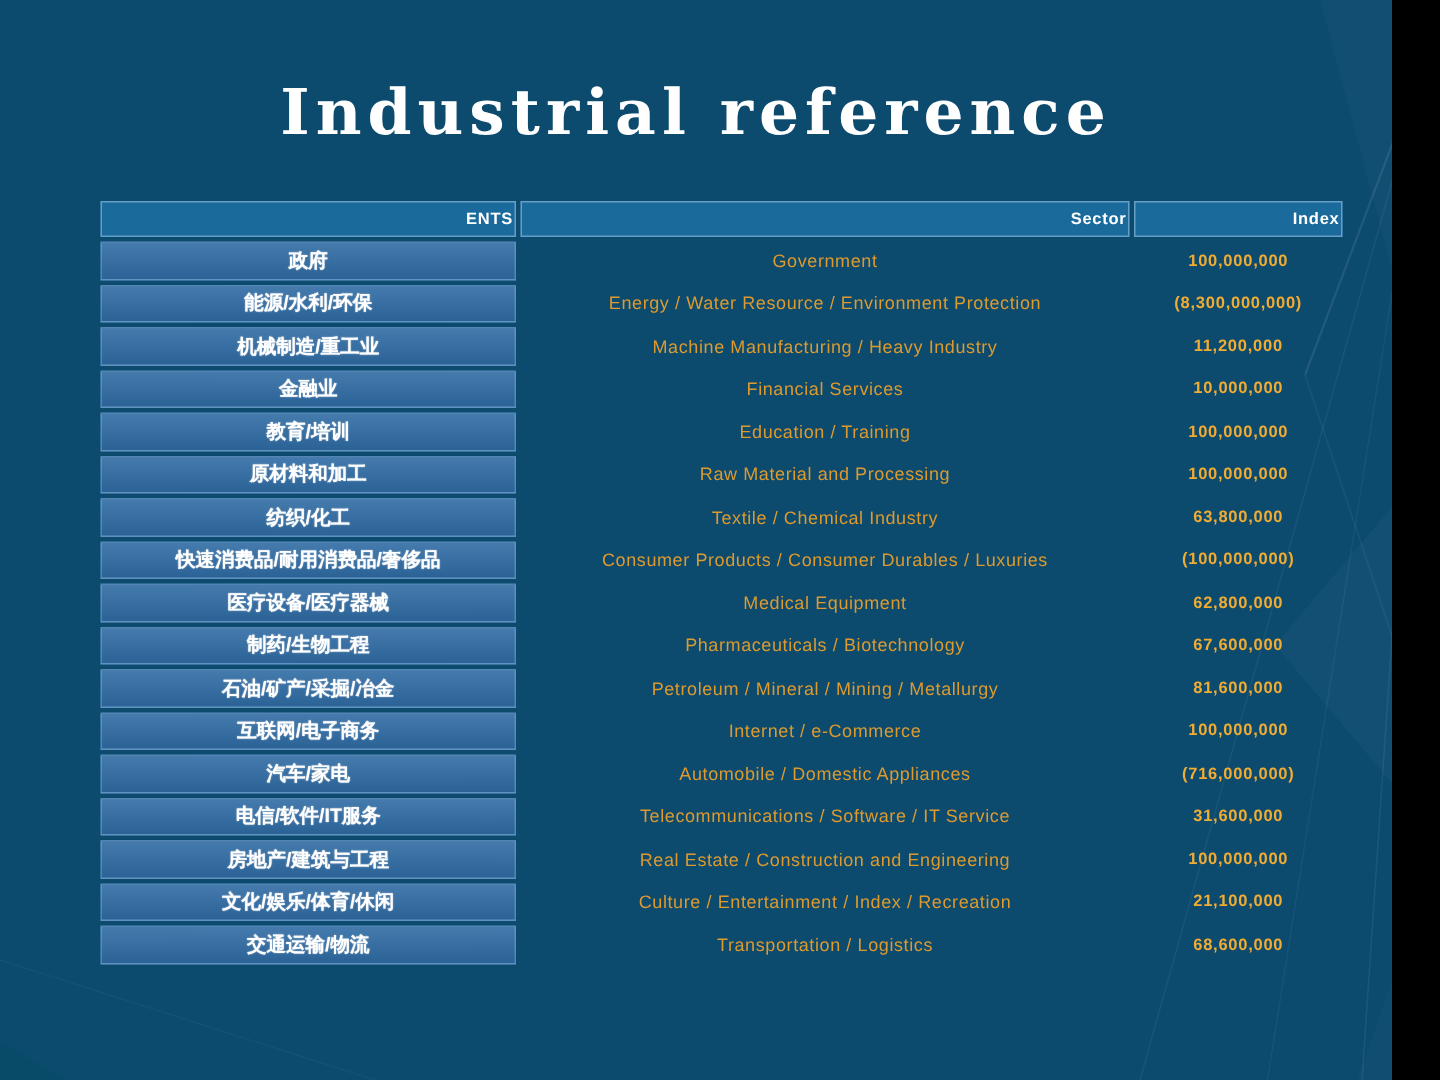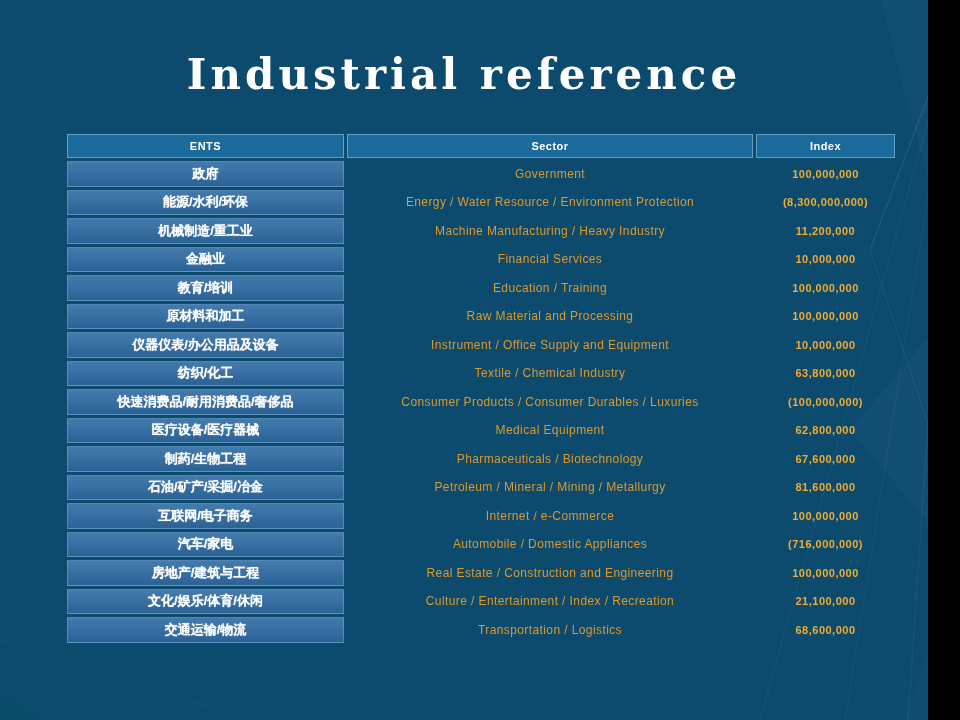--- a/index.html
+++ b/index.html
@@ -33,21 +33,21 @@
   col.c1{width:277px;}
   col.c2{width:406px;}
   col.c3{width:139px;}
   th{
     background:var(--header-bg,#1a6a9c);
     border:1px solid rgba(150,195,230,.6);
     color:var(--header-text,#fff);
     font-size:11px;
     font-weight:700;
     height:20px;
-    text-align:center;
+    text-align:right;
     letter-spacing:.5px;
     margin-top:44px;
   }
   td{height:23.5px;text-align:center;vertical-align:middle;padding:0 0;}
   td.cn{
     background:var(--cell-bg,#2f6ba3);
     background-image:linear-gradient(180deg,rgba(255,255,255,.10),rgba(0,0,0,.08));
     border:1px solid rgba(140,185,225,.4);
     color:#ffffff;
     font-weight:700;
@@ -130,25 +130,20 @@
       <td class="sector">Education / Training</td>
       <td class="index">100,000,000</td>
     </tr>
 
     <tr>
       <td class="cn">原材料和加工</td>
       <td class="sector">Raw Material and Processing</td>
       <td class="index">100,000,000</td>
     </tr>
 
-    <tr>
-      <td class="cn">仪器仪表/办公用品及设备</td>
-      <td class="sector">Instrument / Office Supply and Equipment</td>
-      <td class="index">10,000,000</td>
-    </tr>
 
     <tr>
       <td class="cn">纺织/化工</td>
       <td class="sector">Textile / Chemical Industry</td>
       <td class="index">63,800,000</td>
     </tr>
 
     <tr>
       <td class="cn">快速消费品/耐用消费品/奢侈品</td>
       <td class="sector">Consumer Products / Consumer Durables / Luxuries</td>
@@ -179,20 +174,25 @@
       <td class="index">100,000,000</td>
     </tr>
 
 
     <tr>
       <td class="cn">汽车/家电</td>
       <td class="sector">Automobile / Domestic Appliances</td>
       <td class="index">(716,000,000)</td>
     </tr>
 
+    <tr>
+      <td class="cn">电信/软件/IT服务</td>
+      <td class="sector">Telecommunications / Software / IT Service</td>
+      <td class="index">31,600,000</td>
+    </tr>
 
     <tr>
       <td class="cn">房地产/建筑与工程</td>
       <td class="sector">Real Estate / Construction and Engineering</td>
       <td class="index">100,000,000</td>
     </tr>
 
     <tr>
       <td class="cn">文化/娱乐/体育/休闲</td>
       <td class="sector">Culture / Entertainment / Index / Recreation</td>

